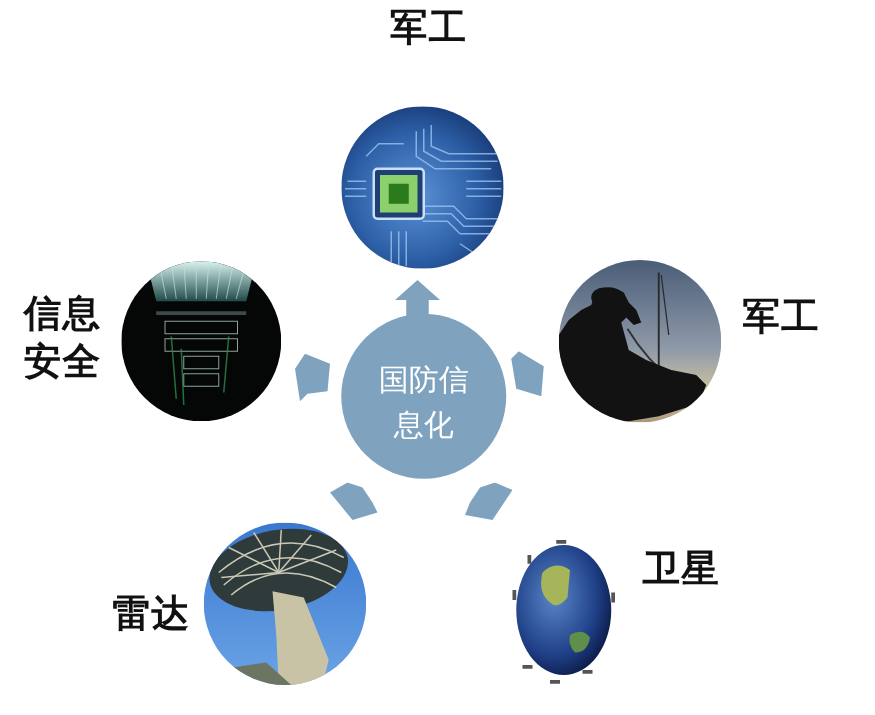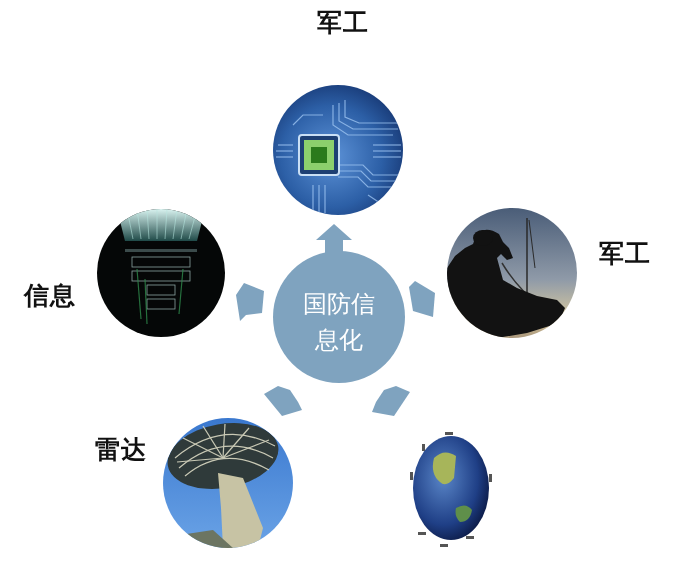--- a/index.html
+++ b/index.html
@@ -1,18 +1,18 @@
 <!DOCTYPE html>
 <html><head>
 <meta charset="utf-8">
 <style>
   html, body { margin: 0; padding: 0; background: #ffffff; }
   body { width: 700px; height: 572px; position: relative; overflow: hidden;
          font-family: "DejaVu Sans", "Liberation Sans", sans-serif; }
-  .label { position: absolute; font-weight: bold; color: #111111; font-size: 25px;
+  .label { position: absolute; font-weight: bold; color: #111111; font-size: 30px;
            line-height: 38px; text-align: center; letter-spacing: 1px; }
   .label span { display: block; }
   .circle { position: absolute; border-radius: 50%; overflow: hidden; }
   .center { position: absolute; left: 273px; top: 251px; width: 132px; height: 132px;
             border-radius: 50%; background: #7fa3bf; color: #ffffff; }
   .center .t { position: absolute; left: 0; width: 100%; text-align: center;
                font-size: 24px; line-height: 30px; }
   .arrow { position: absolute; }
   svg { display: block; }
 </style>
@@ -72,22 +72,23 @@
     <line x1="82" y1="12" x2="88" y2="60" stroke="#2a2a2a" stroke-width="1"></line>
     <path d="M55 55 Q70 80 95 100" stroke="#333" stroke-width="1.5" fill="none"></path>
     <path fill="#121212" d="M30 25 Q40 18 52 26 L56 34 L62 40 L66 50 L60 52 L54 46 L50 50 L56 72 L70 80 L90 88 L110 92 L118 100 L112 115 L80 125 L50 130 L0 130 L0 60 L8 48 L18 40 L26 36 Z"></path>
     <ellipse cx="36" cy="30" rx="10" ry="8" fill="#121212"></ellipse>
   </svg>
 </div>
 <div class="label" style="left:585px; top:235px; width:80px;">
   <span>军工</span>
 </div>
 
-<div class="label" style="left:15px; top:233px; width:70px;margin-top:44px;">
+<div class="label" style="left:15px; top:233px; width:70px;">
   <span>信息</span>
+  <span>安全</span>
 </div>
 <div class="circle" style="left:97px; top:209px; width:128px; height:128px;">
   <svg width="128" height="128" viewBox="0 0 128 128">
     <defs>
       <linearGradient id="gLight" x1="0" y1="0" x2="0" y2="1">
         <stop offset="0%" stop-color="#d9f3f0"></stop>
         <stop offset="100%" stop-color="#1f4a48"></stop>
       </linearGradient>
     </defs>
     <rect width="128" height="128" fill="#050707"></rect>
@@ -141,21 +142,21 @@
   <svg width="40" height="30" viewBox="0 0 40 30">
       <path d="M0 8 L14 0 L26 4 L34 16 L38 24 L18 30 Z" fill="#7fa3bf"></path>
     </svg>
 </div>
 <div class="arrow" style="left:370px; top:386px;">
   <svg width="40" height="30" viewBox="0 0 40 30">
       <path d="M40 6 L26 0 L14 4 L6 16 L2 26 L24 30 Z" fill="#7fa3bf"></path>
     </svg>
 </div>
 
-<div class="label" style="left:86px; top:431px; width:70px;">
+<div class="label" style="left:86px; top:473px; width:70px;">
   <span>雷达</span>
 </div>
 <div class="circle" style="left:163px; top:418px; width:130px; height:130px;">
   <svg width="130" height="130" viewBox="0 0 130 130">
     <defs>
       <linearGradient id="gBlue" x1="0" y1="0" x2="0" y2="1">
         <stop offset="0%" stop-color="#3a78cf"></stop>
         <stop offset="100%" stop-color="#6aa3e6"></stop>
       </linearGradient>
     </defs>
@@ -195,13 +196,14 @@
         <rect x="22" y="26" width="3" height="7"></rect>
       <rect x="10" y="54" width="3" height="8"></rect>
         <rect x="89" y="56" width="3" height="8"></rect>
       <rect x="18" y="114" width="8" height="3"></rect>
         <rect x="66" y="118" width="8" height="3"></rect>
       <rect x="40" y="126" width="8" height="3"></rect>
     </g>
   </svg>
 </div>
 <div class="label" style="left:505px; top:437px; width:80px;">
+  <span>卫星</span>
 </div>
 
 </body></html>

